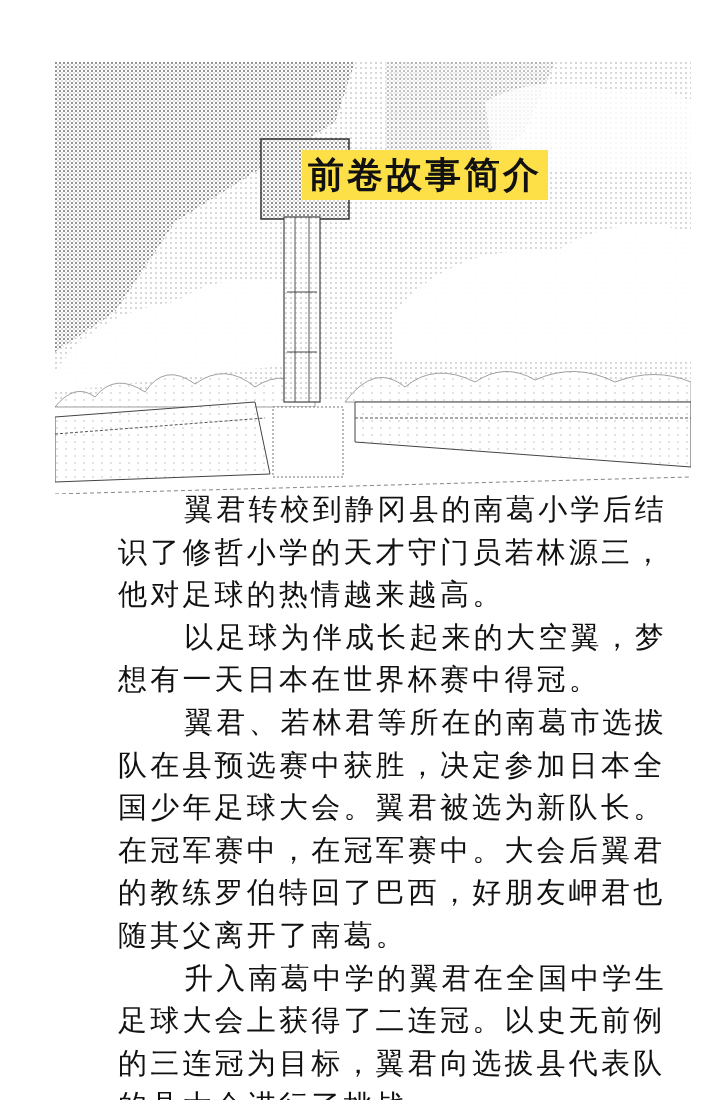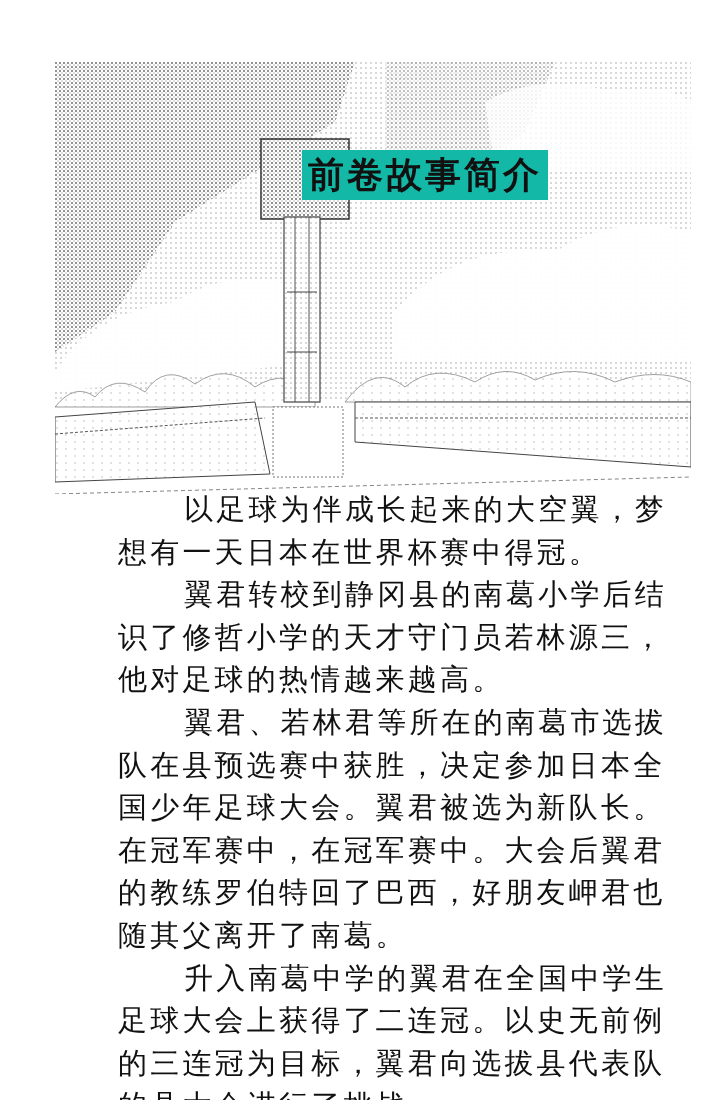--- a/index.html
+++ b/index.html
@@ -1,21 +1,21 @@
 <!DOCTYPE html>
 <html><head>
   <meta charset="utf-8">
   <style>
     html, body { margin: 0; padding: 0; background: #ffffff; }
     body { width: 701px; height: 1100px; position: relative; overflow: hidden;
            font-family: "DejaVu Sans", "Liberation Sans", sans-serif; color: #111; }
     .illustration { position: absolute; left: 55px; top: 62px; width: 636px; height: 432px; overflow: hidden; }
     .illustration svg { display: block; }
     .title-box { position: absolute; left: 302px; top: 150px; height: 50px; padding: 0 6px;
-                 background: #14b8a6; display: flex; align-items: center; }
+                 background: #fde047; display: flex; align-items: center; }
     .title-text { font-size: 36px; font-weight: bold; letter-spacing: 3px; color: #111; line-height: 1; }
     .body-text { position: absolute; left: 118px; top: 488px; width: 560px; }
     .para { margin: 0; font-size: 29px; line-height: 42.6px; letter-spacing: 3.2px; text-indent: 66px; font-weight: 500; }
     .para.first { }
   </style>
 </head>
 <body>
 
 <div class="illustration">
   <svg width="636" height="432" viewBox="0 0 636 432" xmlns="http://www.w3.org/2000/svg">
@@ -60,17 +60,17 @@
     <rect x="218" y="345" width="70" height="70" fill="#ffffff" stroke="#777" stroke-width="1" stroke-dasharray="2 2"></rect>
     <line x1="0" y1="432" x2="636" y2="415" stroke="#666" stroke-width="0.8" stroke-dasharray="4 3"></line>
   </svg>
 </div>
 
 <div class="title-box">
   <span class="title-text">前卷故事简介</span>
 </div>
 
 <div class="body-text">
+  <p class="para">翼君转校到静冈县的南葛小学后结识了修哲小学的天才守门员若林源三，他对足球的热情越来越高。</p>
   <p class="para first">以足球为伴成长起来的大空翼，梦想有一天日本在世界杯赛中得冠。</p>
-  <p class="para">翼君转校到静冈县的南葛小学后结识了修哲小学的天才守门员若林源三，他对足球的热情越来越高。</p>
   <p class="para">翼君、若林君等所在的南葛市选拔队在县预选赛中获胜，决定参加日本全国少年足球大会。翼君被选为新队长。在冠军赛中，在冠军赛中。大会后翼君的教练罗伯特回了巴西，好朋友岬君也随其父离开了南葛。</p>
   <p class="para">升入南葛中学的翼君在全国中学生足球大会上获得了二连冠。以史无前例的三连冠为目标，翼君向选拔县代表队的县大会进行了挑战。</p>
 </div>
 
 </body></html>

